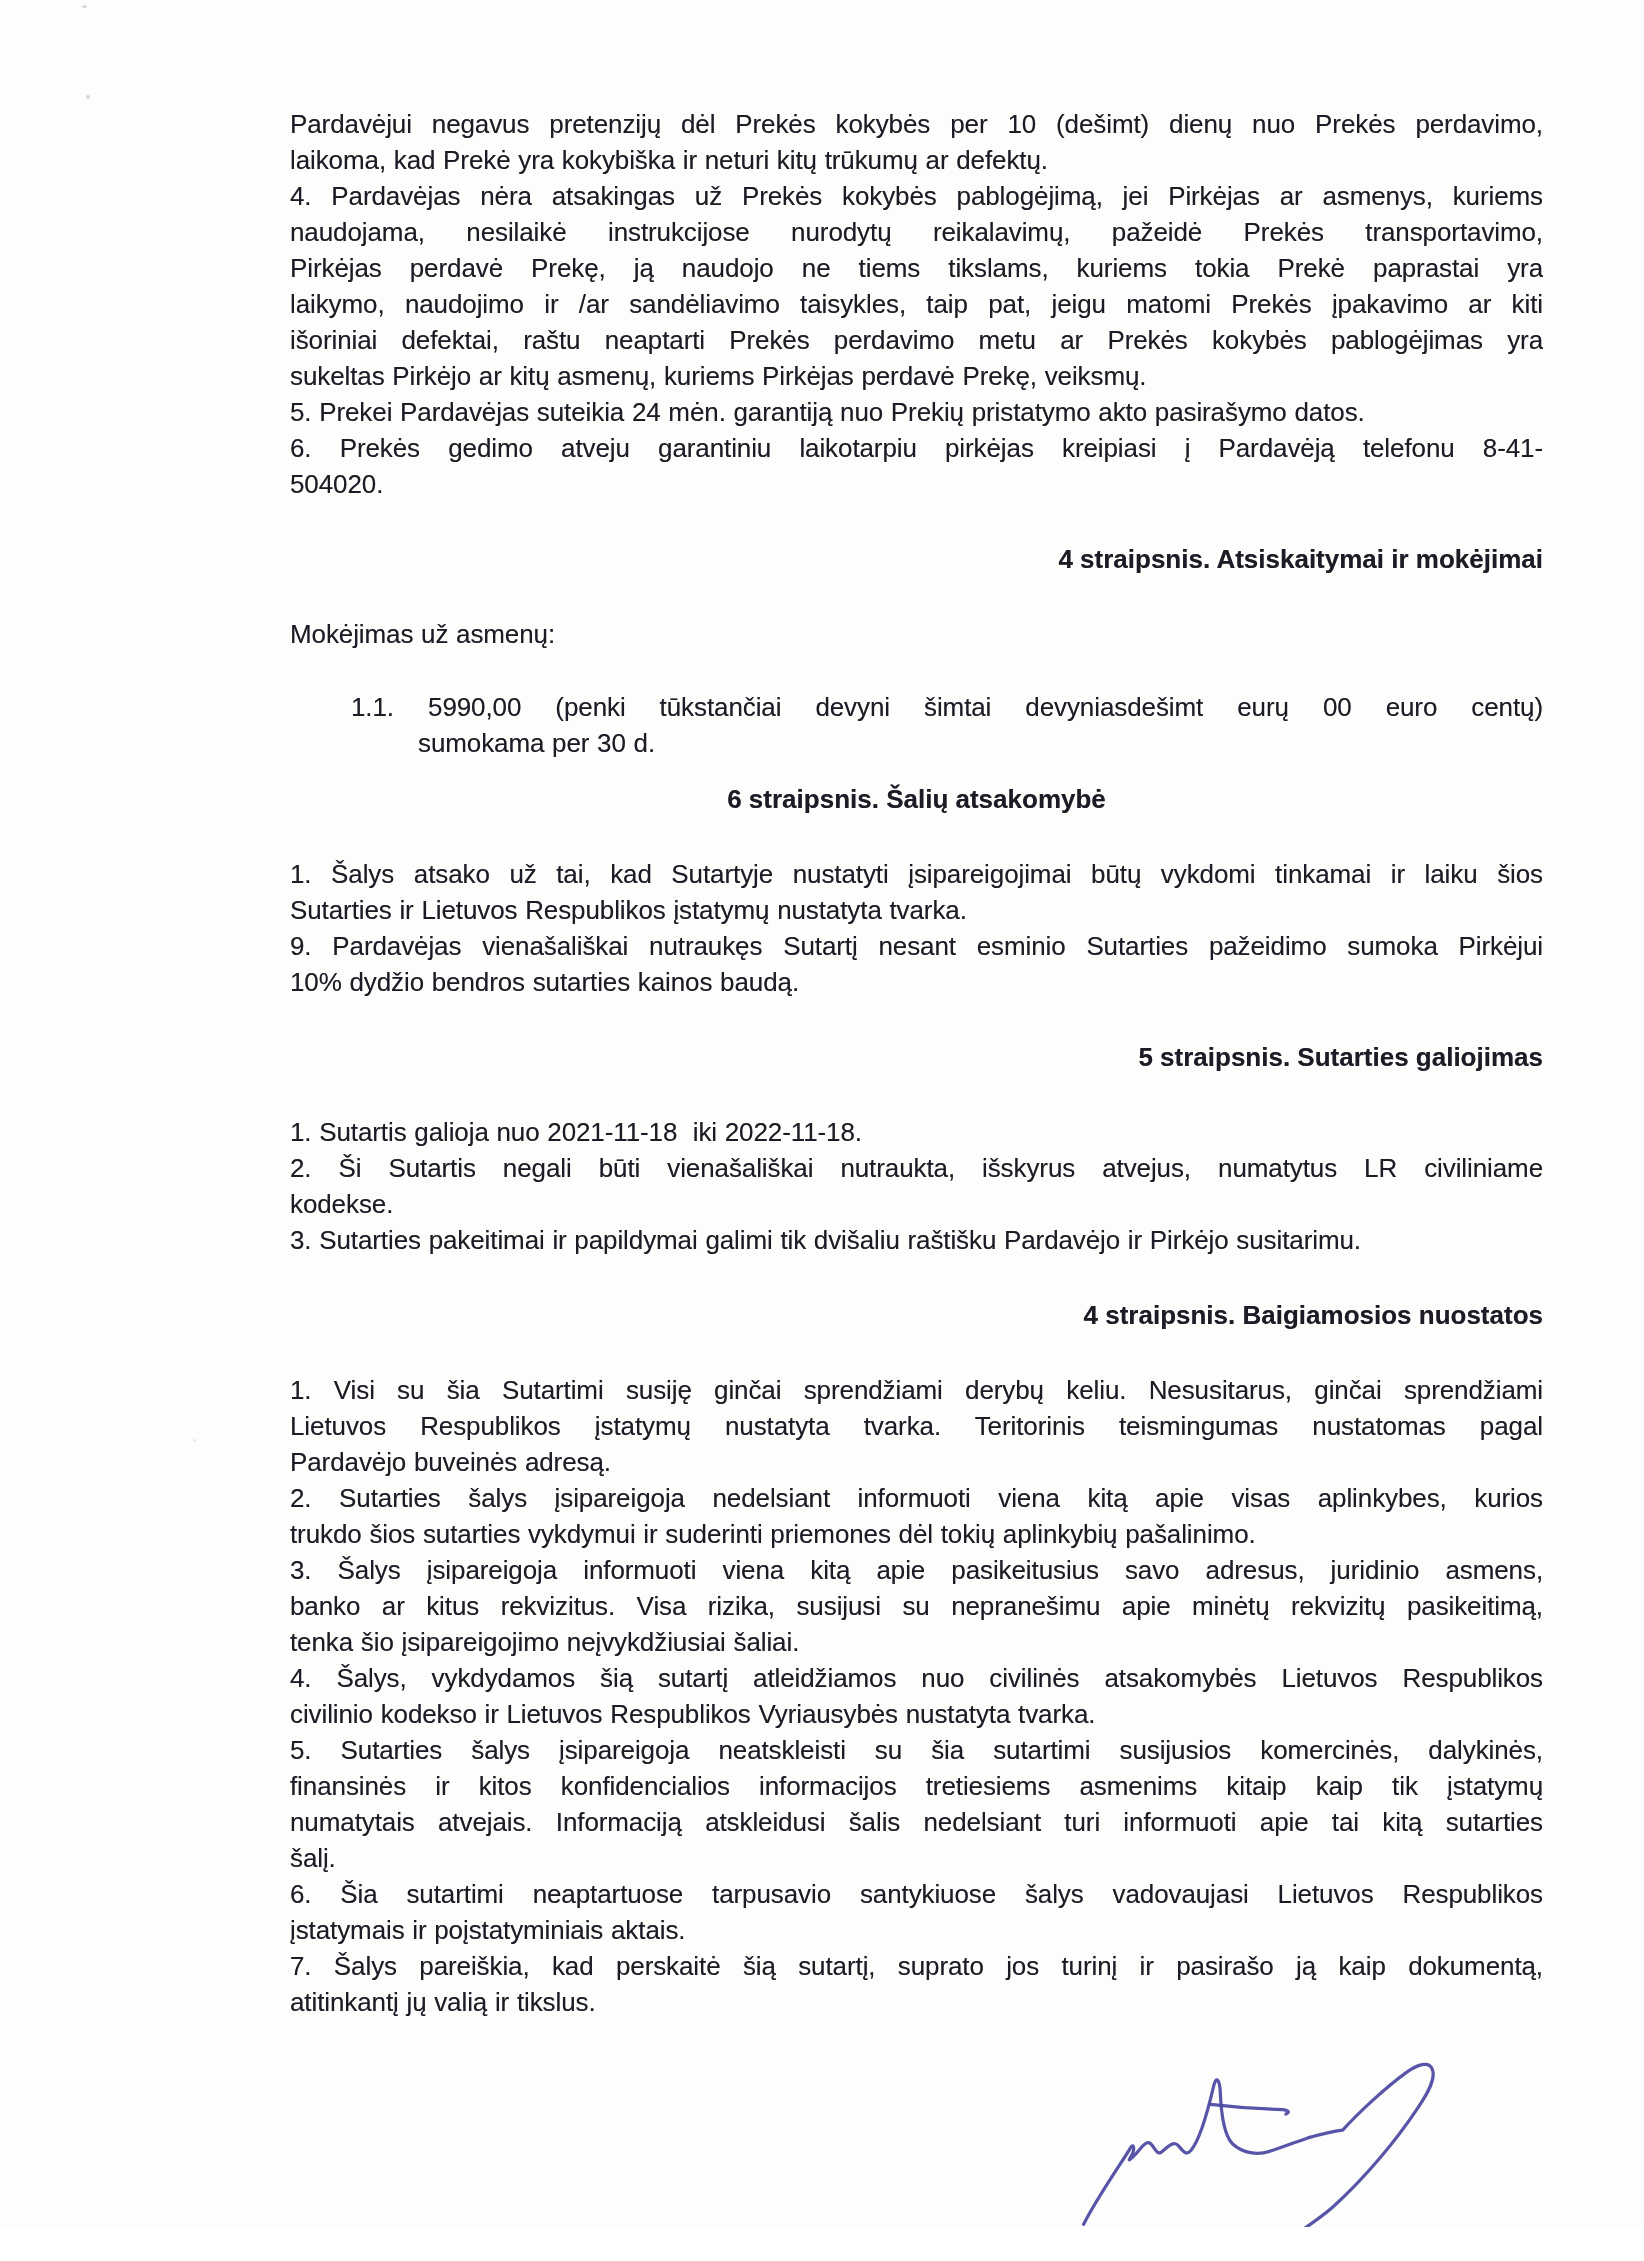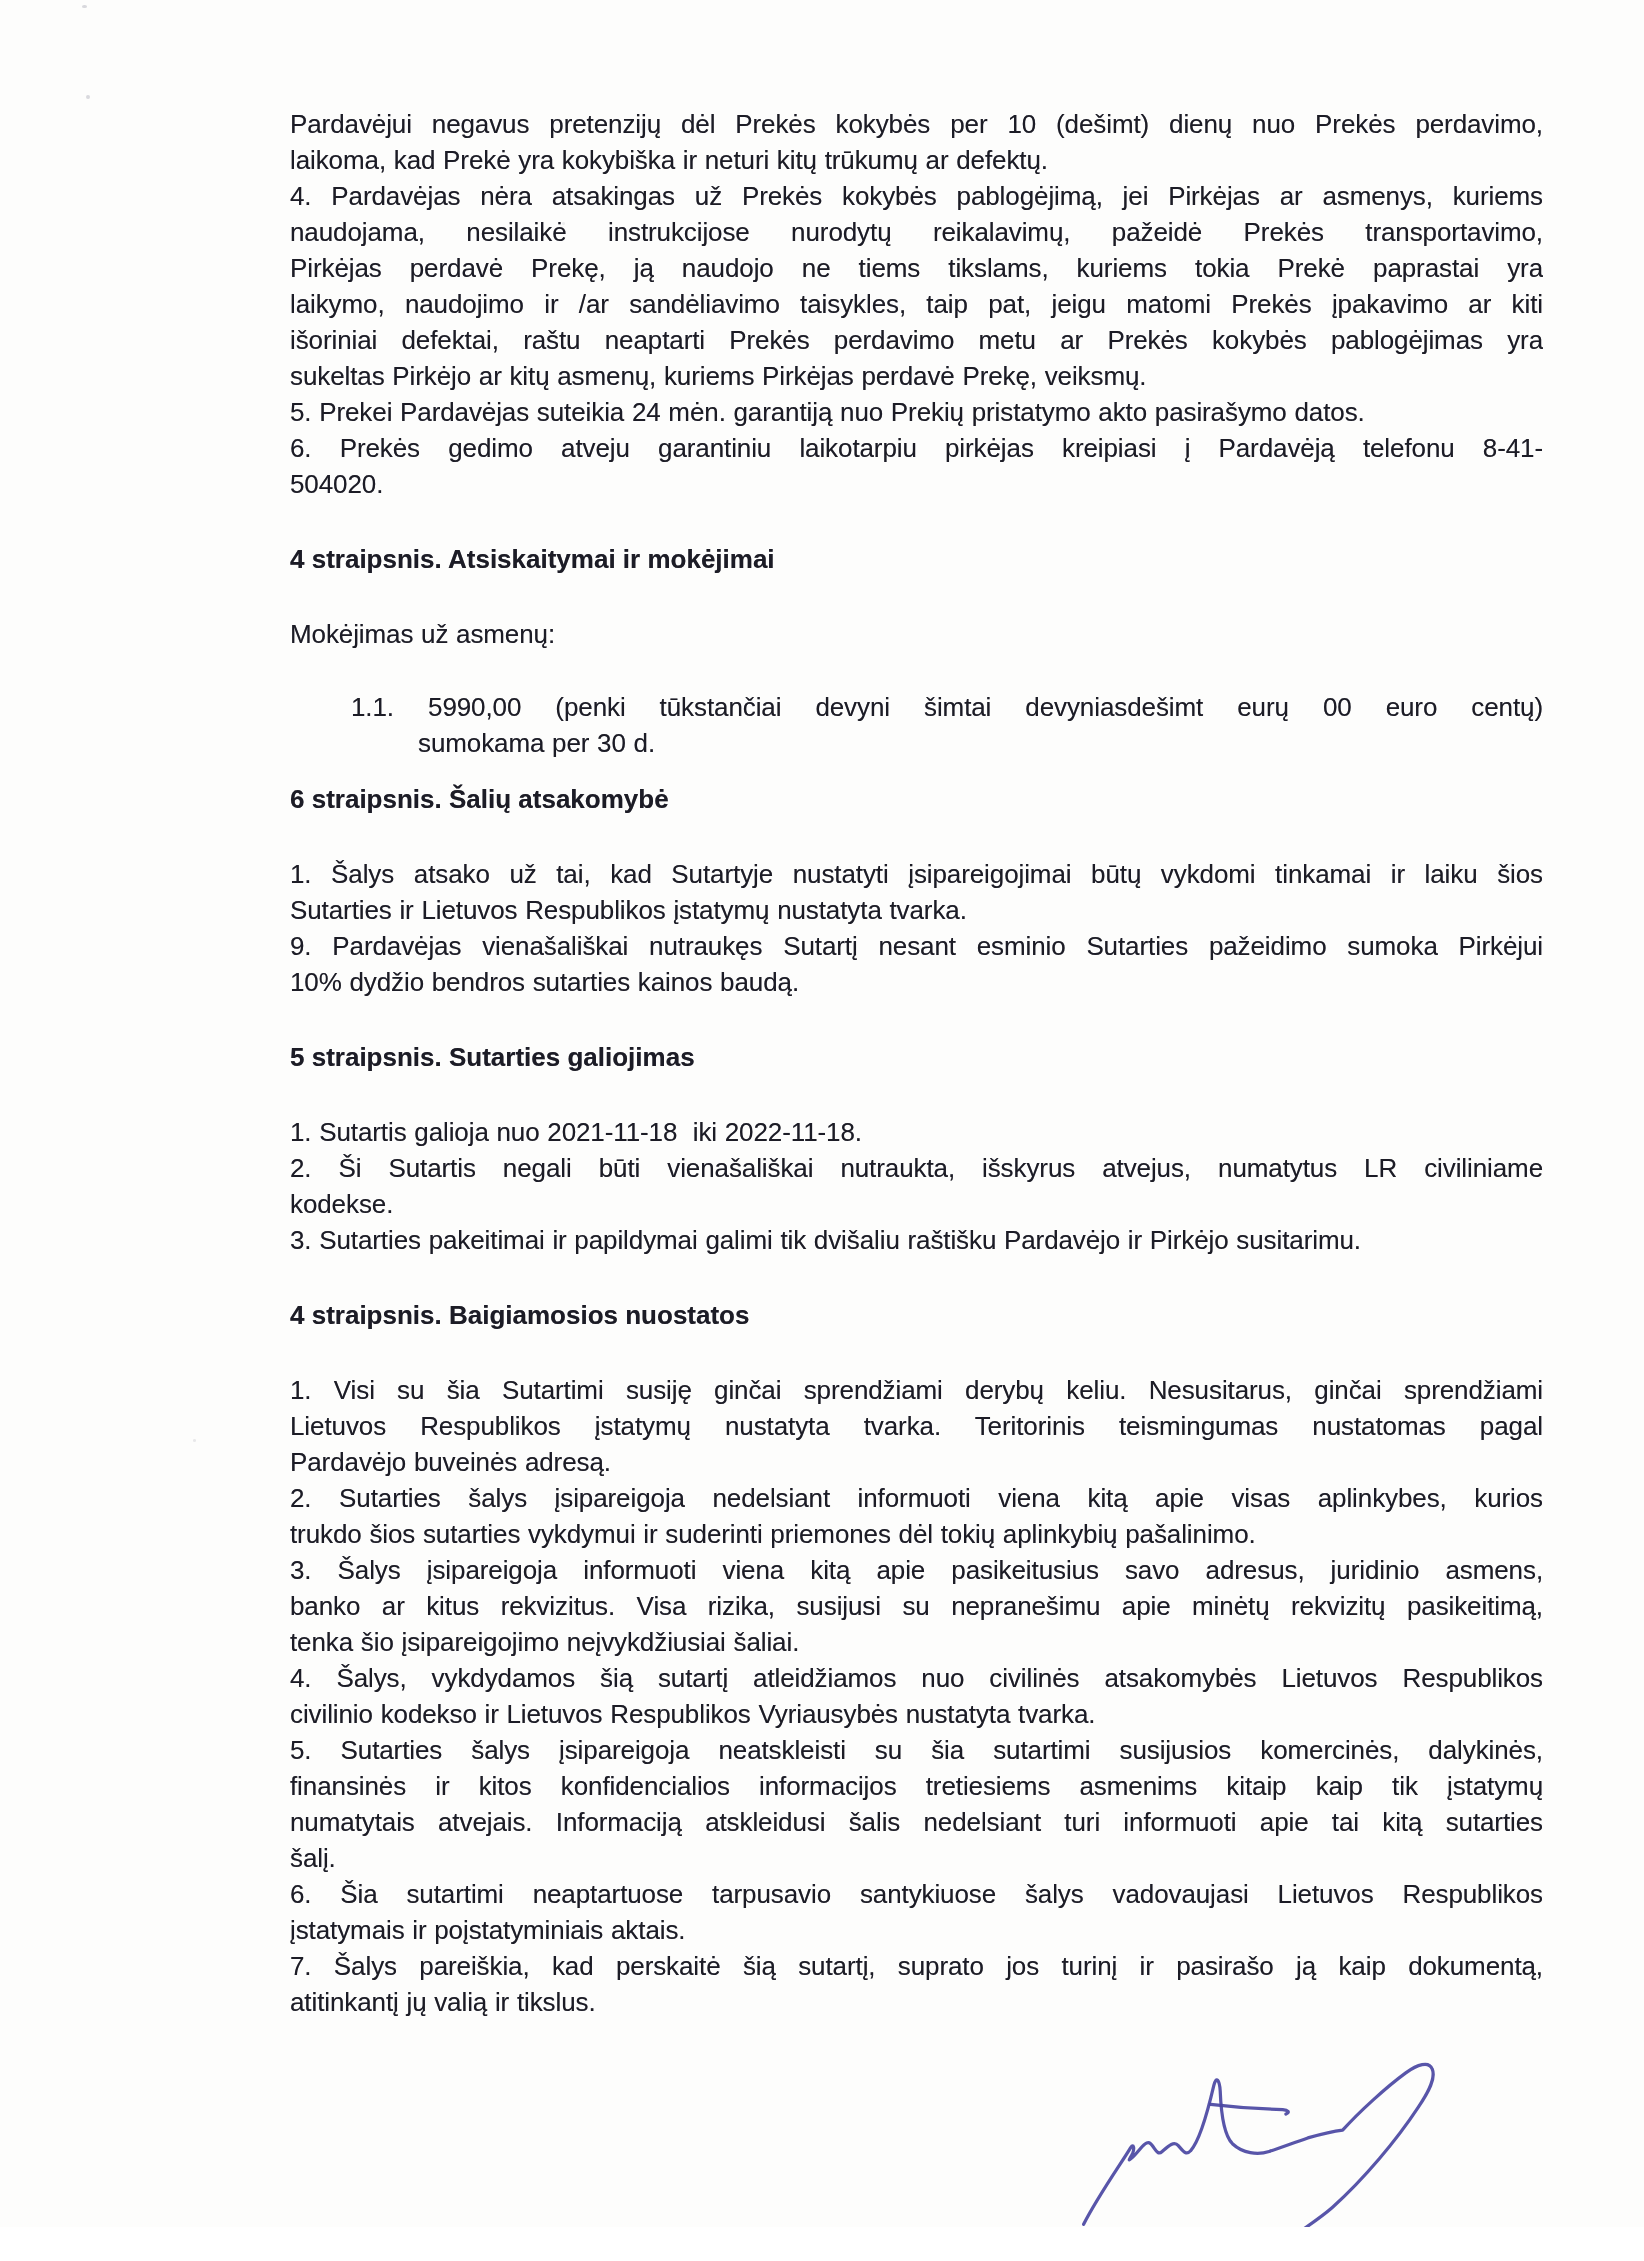--- a/index.html
+++ b/index.html
@@ -16,22 +16,22 @@
     letter-spacing:-0.1px;word-spacing:0.6px;
     text-shadow:0 0 0.6px rgba(28,28,40,.45);
   }
   .line.last{text-align-last:left;}
   .para{margin:0;}
   .para.gap-before{margin-top:37px;}
   .heading{
     font-size:26px;line-height:36px;font-weight:700;margin:39px 0;
     text-shadow:0 0 0.6px rgba(20,20,30,.5);
   }
-  .heading.center{text-align:left;}
-  .heading.left{text-align:left;margin-top:20px;}
+  .heading.center{text-align:right;}
+  .heading.left{text-align:center;margin-top:20px;}
   .speck{position:absolute;border-radius:50%;}
   .sig{position:absolute;left:1063px;top:2029px;}
   .sig path{fill:none;stroke-width:5;stroke-linecap:round;stroke-linejoin:round;stroke-opacity:.92;}
 </style>
 </head>
 <body>
 
 <div class="page">
 
   <span class="speck" style="left:82px;top:5.2px;width:4.5px;height:3.2px;background:#b9b9c3;opacity:.55;"></span>

